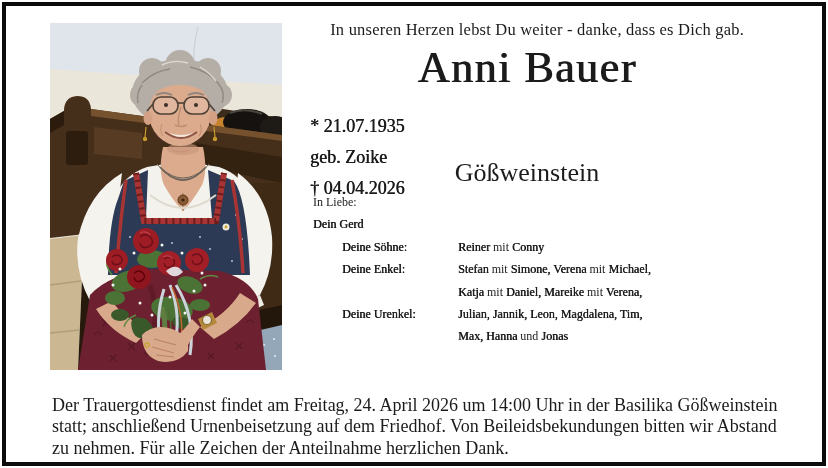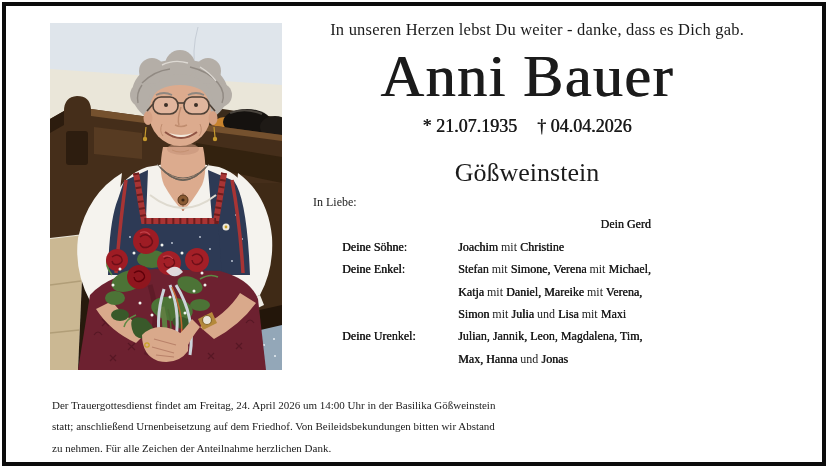--- a/index.html
+++ b/index.html
@@ -7,35 +7,35 @@
     width:828px;height:468px;position:relative;overflow:hidden;
     background:#ffffff;color:#1b1b1b;
     font-family:"Liberation Serif","DejaVu Serif",serif;
   }
   .frame{position:absolute;inset:2px;border:4px solid #0b0b0b;pointer-events:none;}
   .photo{position:absolute;left:50px;top:23px;width:232px;height:347px;}
   .photo svg{display:block;width:100%;height:100%;}
   .epitaph{position:absolute;left:310px;top:20px;width:434px;text-align:right;
     font-size:16.5px;letter-spacing:0.2px;white-space:nowrap;}
   .name{position:absolute;left:310px;top:42px;width:434px;text-align:center;
-    font-size:60px;letter-spacing:1.5px;font-weight:normal;margin:0;
+    font-size:44px;letter-spacing:1.5px;font-weight:normal;margin:0;
     text-shadow:1px 0 0 currentColor;}
   .dates{position:absolute;left:310px;top:116px;width:434px;
-    display:flex;justify-content:center;gap:20px;
-    font-size:18px;white-space:nowrap;}
+    display:flex;justify-content:center;gap:10px;
+    font-size:18px;white-space:nowrap;flex-direction:column;}
   .dates span{text-shadow:0.5px 0 0 currentColor;}
   .place{position:absolute;left:310px;top:158px;width:434px;text-align:center;
     font-size:26px;}
   .family{position:absolute;left:313px;top:191px;font-size:12px;line-height:22.4px;
     white-space:nowrap;}
-  .sb{text-shadow:0.4px 0 0 currentColor;text-align:right;}
+  .sb{text-shadow:0.4px 0 0 currentColor;}
   .famgrid{display:grid;grid-template-columns:116px auto;margin-left:29px;}
   .flabel{text-shadow:0.4px 0 0 currentColor;}
   .footer{position:absolute;left:52px;top:395px;width:744px;
-    font-size:11px;line-height:21.4px;white-space:nowrap;}
+    font-size:18px;line-height:21.4px;white-space:nowrap;}
 </style>
 </head>
 <body>
 
 <div class="frame"></div>
 
 <div class="photo">
   <svg viewBox="0 0 232 347" preserveAspectRatio="none">
 
     <rect x="0" y="0" width="232" height="347" fill="#dfe5eb"></rect>
@@ -223,38 +223,38 @@
     <circle cx="157" cy="297" r="4.5" fill="#e9e5da" stroke="#87672c" stroke-width="1.2"></circle>
   </svg>
 </div>
 
 <div class="epitaph">In unseren Herzen lebst Du weiter - danke, dass es Dich gab.</div>
 
 <h1 class="name">Anni Bauer</h1>
 
 <div class="dates">
   <span>* 21.07.1935</span>
+  <span>geb. Zoike</span>
   <span>† 04.04.2026</span>
 </div>
 
 <div class="place">Gößweinstein</div>
 
 <div class="family">
   <div>In Liebe:</div>
   <div class="sb">Dein Gerd</div>
   <div class="famgrid" id="family-rows">
       <div class="flabel">Deine Söhne:</div>
       <div>
-        <div><span class="sb">Joachim</span><span> mit </span><span class="sb">Christine</span></div>
+        <div><span class="sb">Reiner</span><span> mit </span><span class="sb">Conny</span></div>
       </div>
       <div class="flabel">Deine Enkel:</div>
       <div>
         <div><span class="sb">Stefan</span><span> mit </span><span class="sb">Simone,</span><span> </span><span class="sb">Verena</span><span> mit </span><span class="sb">Michael,</span></div>
         <div><span class="sb">Katja</span><span> mit </span><span class="sb">Daniel,</span><span> </span><span class="sb">Mareike</span><span> mit </span><span class="sb">Verena,</span></div>
-        <div><span class="sb">Simon</span><span> mit </span><span class="sb">Julia</span><span> und </span><span class="sb">Lisa</span><span> mit </span><span class="sb">Maxi</span></div>
       </div>
       <div class="flabel">Deine Urenkel:</div>
       <div>
         <div><span class="sb">Julian, Jannik, Leon, Magdalena, Tim,</span></div>
         <div><span class="sb">Max, Hanna</span><span> und </span><span class="sb">Jonas</span></div>
       </div>
     </div>
 </div>
 
 <div class="footer">

